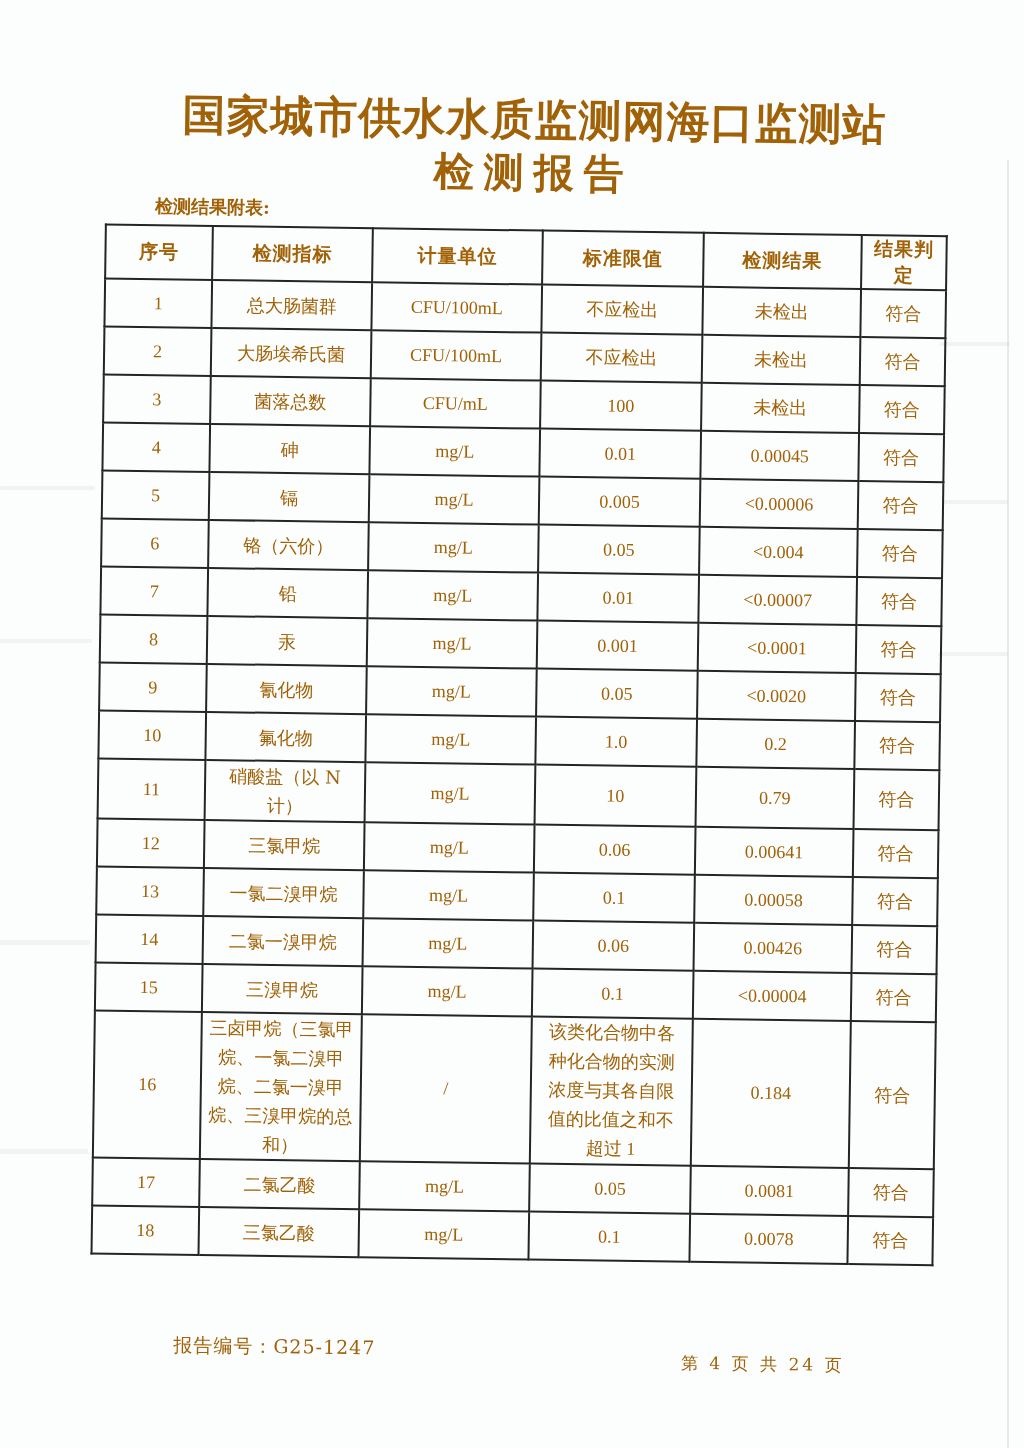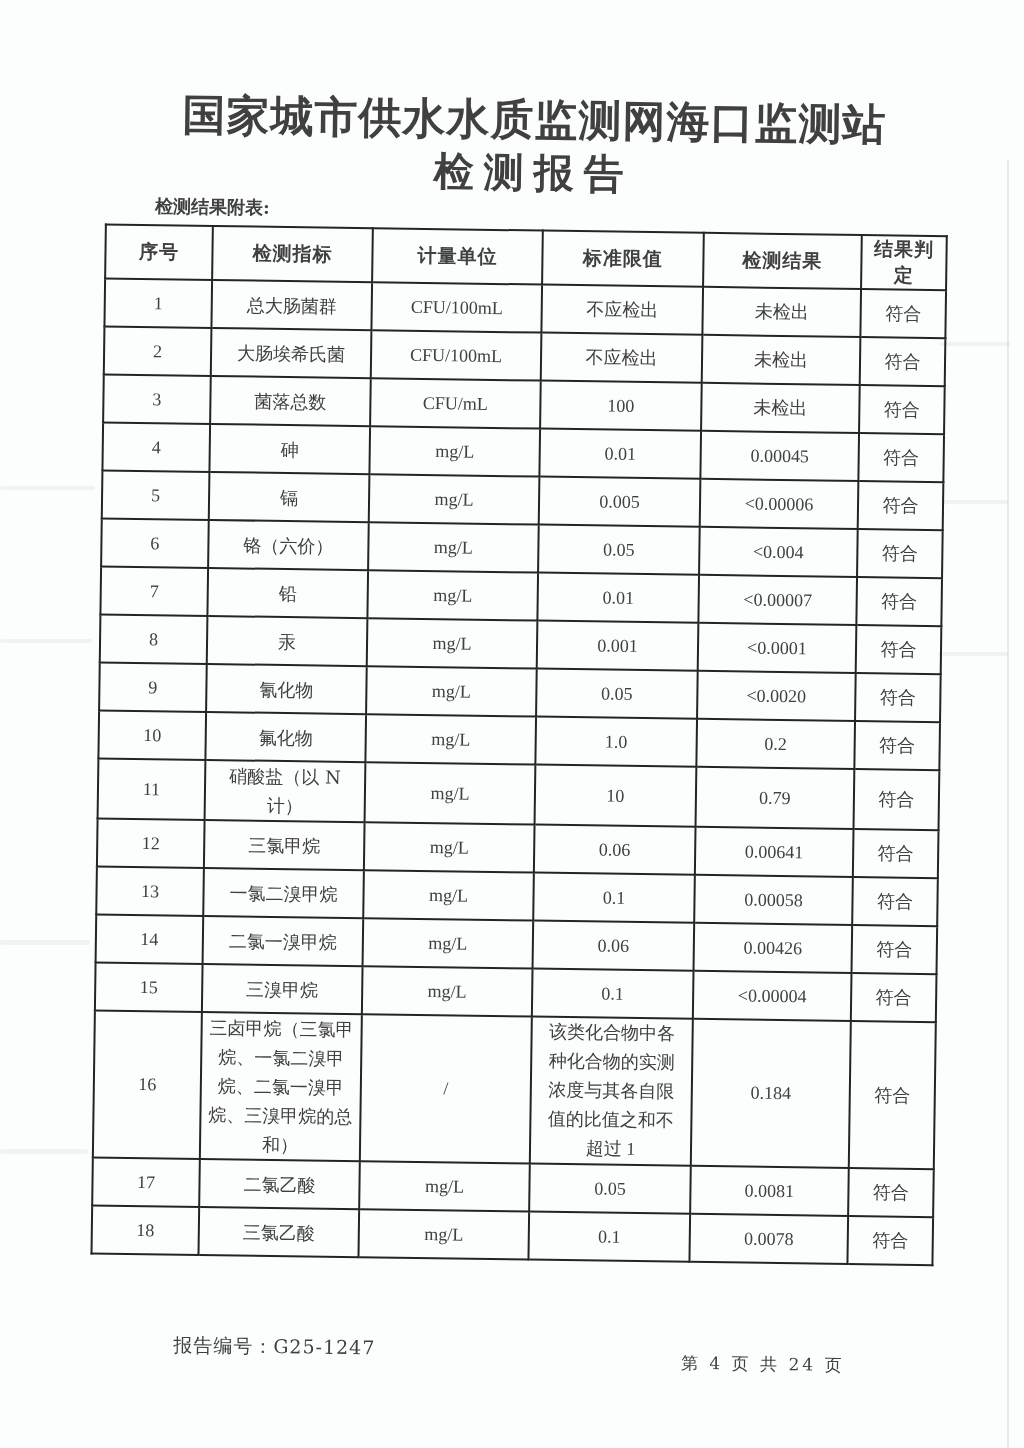--- a/index.html
+++ b/index.html
@@ -1,20 +1,20 @@
 <!DOCTYPE html>
 <html><head>
 <meta charset="utf-8">
 <style>
   html,body { margin:0; padding:0; background:#ffffff; }
   .page {
     position:relative; width:1024px; height:1448px;
     background:#fcfdfd; overflow:hidden;
     font-family:"DejaVu Serif","Liberation Serif",serif;
-    color:#404040;
+    color:#a16207;
   }
   
   .content { position:absolute; left:0; top:0; width:1024px; height:1448px;
     transform:rotate(0.8deg); transform-origin:0 0; }
 
   .title-block { position:absolute; left:24px; top:84px; width:1024px; text-align:center; }
   .title-line1 { font-size:43px; font-weight:700; letter-spacing:1px; line-height:56px; white-space:nowrap; }
   .title-line2 { font-size:40px; font-weight:700; letter-spacing:10px; line-height:46px; margin-top:2px; }
 
   .caption { position:absolute; left:158px; top:192px; font-size:18px; font-weight:700; }

